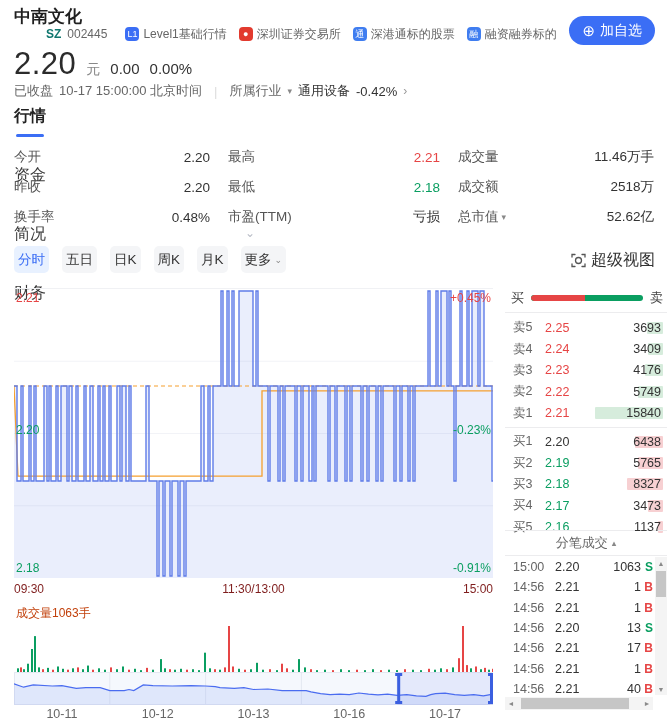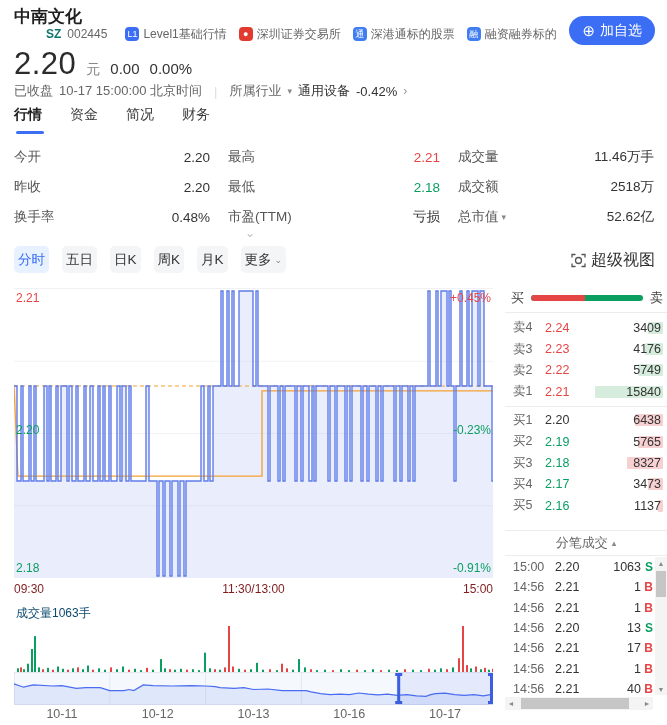--- a/index.html
+++ b/index.html
@@ -19,21 +19,21 @@
   .price { font-size:31px; color:#2b2b2b; letter-spacing:.5px; }
   .unit { font-size:14px; color:#888; }
   .chg { font-size:15px; color:#333; }
   .status-row { position:absolute; left:14px; top:82px; font-size:13px; color:#666; display:flex; align-items:center; gap:6px; }
   .status-div { color:#ddd; margin:0 6px; }
   .ind-name { color:#333; }
   .caret { font-size:9px; color:#888; }
   .chev-r { color:#999; font-size:12px; }
 
   
-  .tabs { position:absolute; left:14px; top:106px; display:flex; gap:28px; font-size:14px; }
+  .tabs { position:absolute; left:14px; top:106px; display:flex; gap:28px; font-size:16px;flex-direction:column; }
   .tab { color:#3a3a3a; position:relative; padding-bottom:10px; cursor:pointer; }
   .tab.active { font-weight:bold; color:#222; }
   .tab.active::after { content:""; position:absolute; left:2px; bottom:0; width:28px; height:3px; border-radius:2px; background:#3b6ef5; }
 
   
   .stats { position:absolute; left:14px; top:148px; width:640px; display:grid; grid-template-columns:196px 212px 196px; column-gap:18px; row-gap:12px; font-size:13.5px; }
   .cell { display:flex; justify-content:space-between; align-items:center; }
   .cell .lbl { color:#555; display:flex; align-items:center; gap:3px; }
   .cell .val { color:#333; }
   .up { color:#e64545 !important; }
@@ -43,21 +43,21 @@
   
   .ctabs { position:absolute; left:14px; top:246px; display:flex; gap:13px; }
   .pill { height:27px; padding:0 4px; border-radius:5px; background:#f4f5f7; color:#333; font-size:13.5px; display:flex; align-items:center; gap:3px; cursor:pointer; }
   .pill.active { background:#e8f1ff; color:#3b6ef5; }
   .superview { position:absolute; right:12px; top:250px; display:flex; align-items:center; gap:5px; font-size:16px; color:#333; cursor:pointer; }
 
   
   .pricepane { position:absolute; left:14px; top:288px; width:479px; height:290px; border-top:1px solid #f0f1f4; }
   .plabel { position:absolute; font-size:12px; }
   .xlabels { position:absolute; left:14px; top:582px; width:479px; display:flex; justify-content:space-between; font-size:12px; color:#7f1d1d; }
-  .vol-label { position:absolute; left:16px; top:605px; font-size:12px; color:#0c4a6e; }
+  .vol-label { position:absolute; left:16px; top:605px; font-size:12px; color:#c2410c; }
   .volpane { position:absolute; left:14px; top:624px; width:479px; height:48px; }
   .navpane { position:absolute; left:14px; top:672px; width:479px; height:33px; }
   .navdates { position:absolute; left:14px; top:707px; width:479px; display:flex; font-size:12.5px; color:#666; }
   .navdates span { flex:1; text-align:center; }
 
   
   .rpanel { position:absolute; left:505px; top:285px; width:162px; height:440px; }
   .pressure { position:absolute; left:6px; right:4px; top:4px; display:flex; align-items:center; gap:7px; font-size:13px; color:#444; }
   .pbar { flex:1; height:6px; border-radius:3px; background:#0a9e61; overflow:hidden; display:flex; }
   .pbar .buyseg { height:6px; background:#e64545; border-radius:3px 0 0 3px; }
@@ -356,20 +356,25 @@
     <div class="pressure">
       <span>买</span>
       <span class="pbar">
           <span class="buyseg" style="width: 48%;"></span>
         </span>
       <span>卖</span>
     </div>
 
     <div class="book">
       <div class="brow">
+          <span class="bl">卖5</span>
+          <span class="bp up">2.25</span>
+          <span class="bv"><span class="hl g" style="width: 16px;"></span><span class="n">3693</span></span>
+        </div>
+      <div class="brow">
           <span class="bl">卖4</span>
           <span class="bp up">2.24</span>
           <span class="bv"><span class="hl g" style="width: 15px;"></span><span class="n">3409</span></span>
         </div>
       <div class="brow">
           <span class="bl">卖3</span>
           <span class="bp up">2.23</span>
           <span class="bv"><span class="hl g" style="width: 18px;"></span><span class="n">4176</span></span>
         </div>
       <div class="brow">

